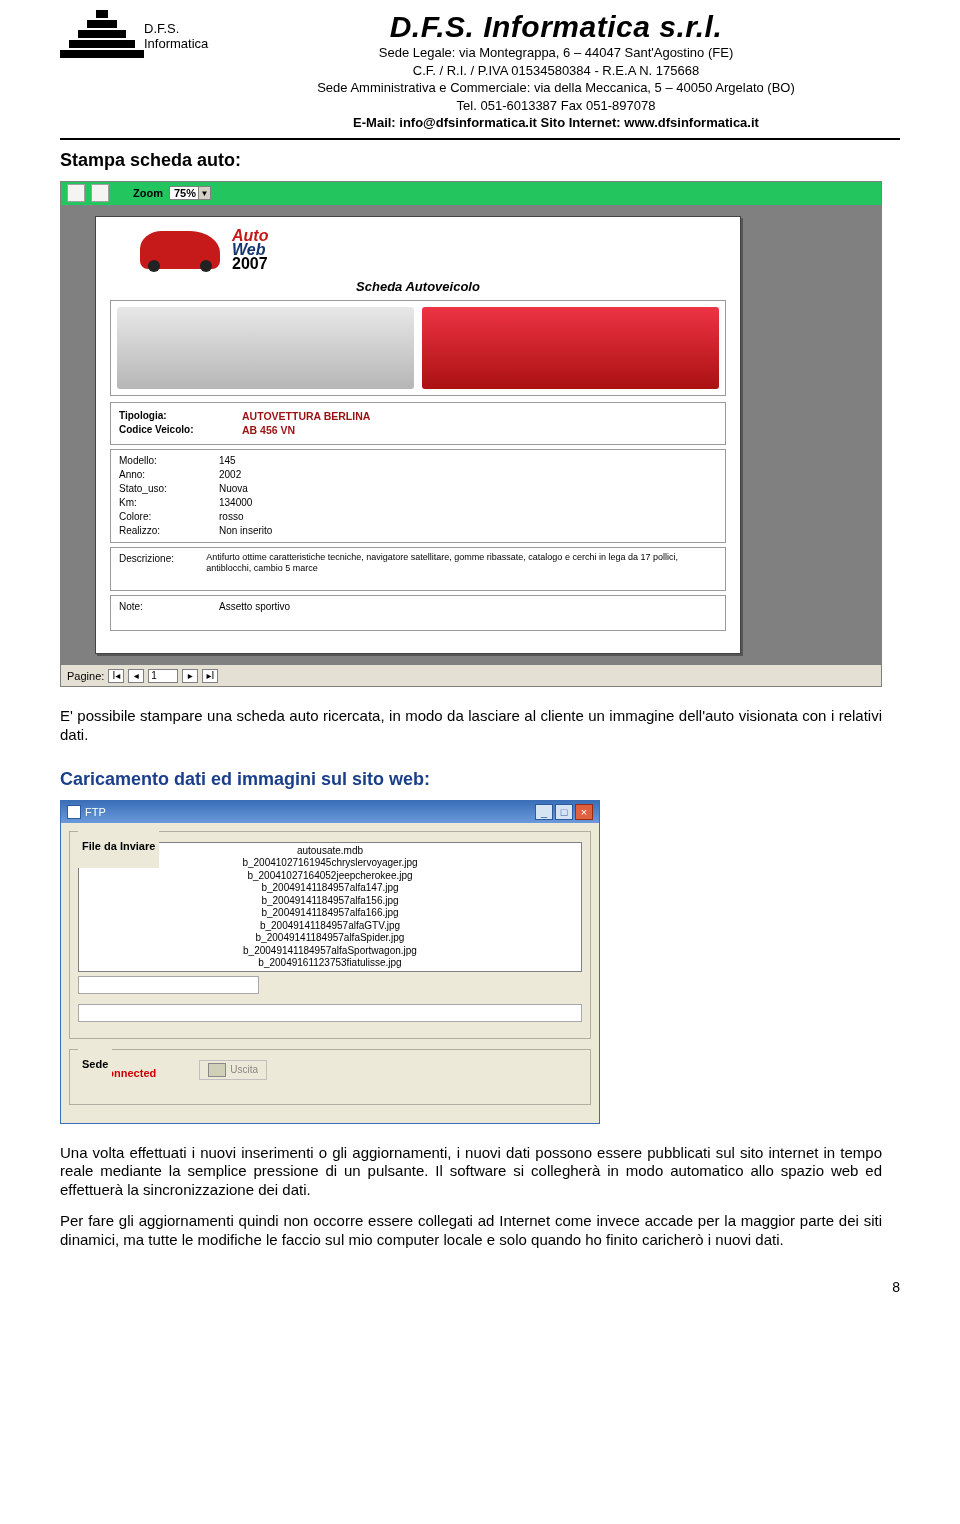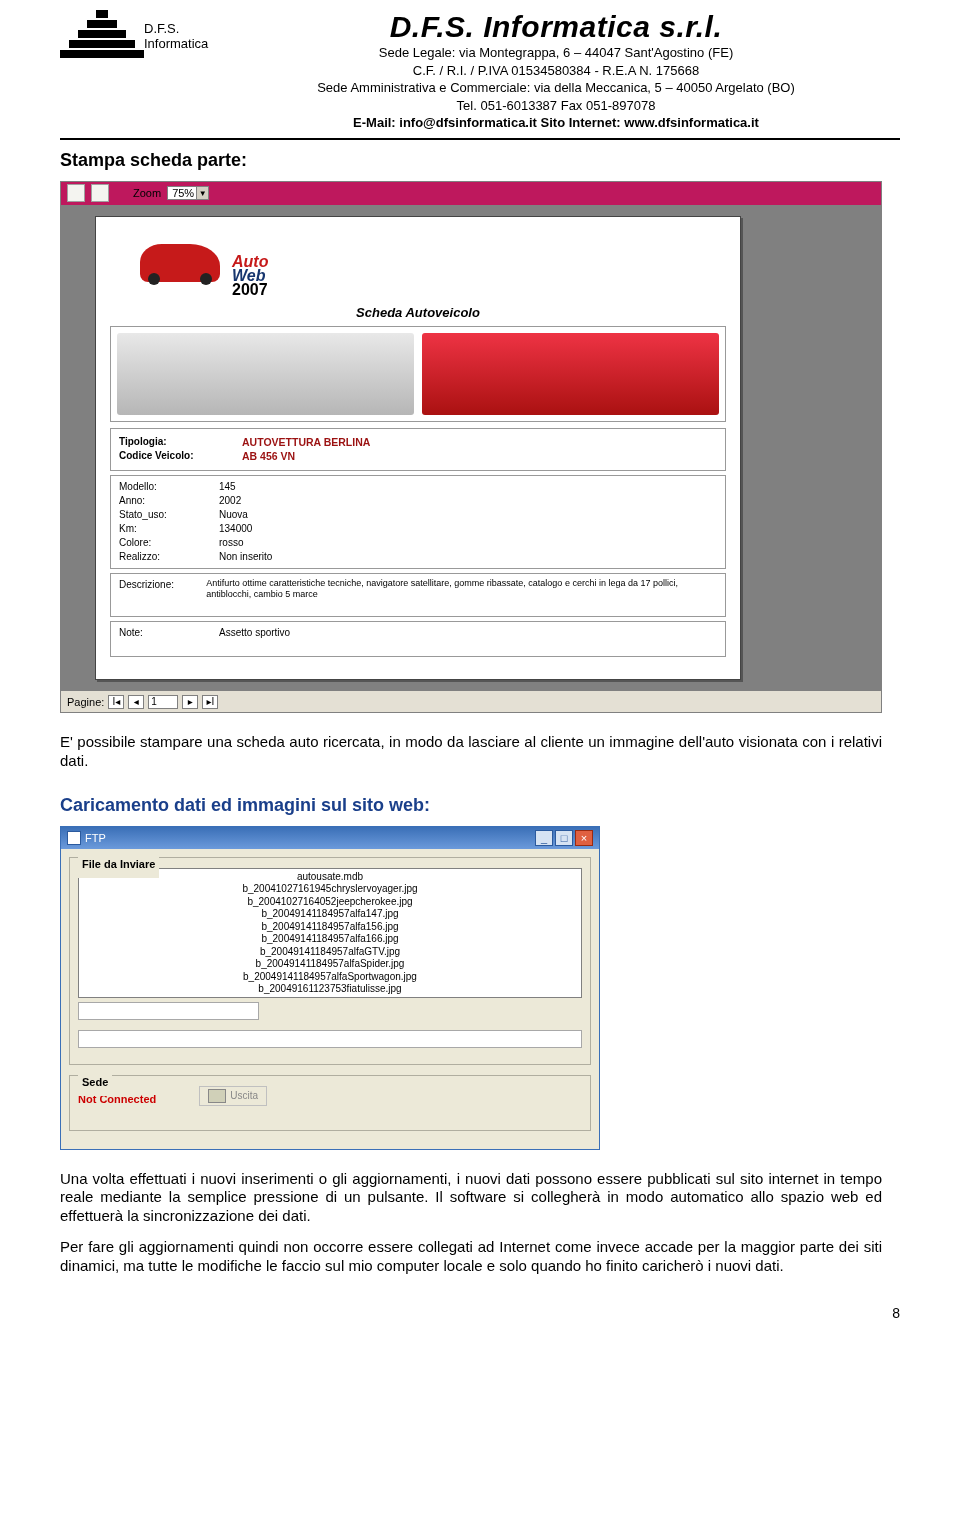--- a/index.html
+++ b/index.html
@@ -18,30 +18,30 @@
   .logo-text { font-size: 13px; font-family: Arial; margin-top:2px; letter-spacing:0; }
   .company-block { flex:1; text-align:center; }
   .company-name { font-weight:bold; font-size: 30px; font-style: italic; letter-spacing:0.5px; }
   .company-line { font-size: 13px; line-height:1.35; }
   .hr-line { border-top:2px solid #000; margin: 4px 0 10px 0; }
   .section-title { font-weight:bold; font-size:18px; margin: 4px 0 10px 0;}
   .section-title.blue { color:#1a3f8a; margin-top:24px; }
 
   
   .print-window { border:1px solid #808080; background:#fff; margin:0 18px 0 0; }
-  .print-toolbar { background:#be185d; border-bottom:1px solid #808080; height:24px; display:flex; align-items:center; gap:6px; padding:0 6px; font-size:11px;}
+  .print-toolbar { background:#22c55e; border-bottom:1px solid #808080; height:24px; display:flex; align-items:center; gap:6px; padding:0 6px; font-size:11px;font-weight:bold;}
   .tb-icon { width:18px; height:18px; border:1px solid #a0a0a0; background:#f4f4f0; }
   .preview-area { background:#808080; padding:10px 140px 10px 34px; }
   .page-paper { background:#fff; border:1px solid #444; box-shadow:2px 2px 0 #555; padding:10px 14px 18px 14px; font-size:10px;}
   .brand-row { display:flex; align-items:center; gap:12px; margin:0 0 6px 30px;}
   .car-illustr { width:80px; height:38px; background:#c61a1a; border-radius:22px 30px 8px 8px / 18px 22px 8px 8px; position:relative;}
   .car-illustr::after{content:"";position:absolute;bottom:-3px;left:8px;width:12px;height:12px;border-radius:50%;background:#222;}
   .car-illustr::before{content:"";position:absolute;bottom:-3px;right:8px;width:12px;height:12px;border-radius:50%;background:#222;}
   .brand-text span{display:block;}
-  .brand-auto{color:#c61a1a; font-style:italic; font-weight:bold; font-size:16px;margin-top:26px;}
+  .brand-auto{color:#c61a1a; font-style:italic; font-weight:bold; font-size:16px;}
   .brand-web{color:#16356e; font-style:italic; font-weight:bold; font-size:16px; margin-top:-4px;}
   .brand-year{color:#000; font-weight:bold; font-size:16px; margin-top:-4px;}
   .scheda-title{ text-align:center; font-weight:bold; font-style:italic; font-size:13px; margin:4px 0 6px 0;}
   .photo-box { border:1px solid #999; height:96px; margin:0 0 6px 0; display:flex; gap:8px; padding:6px;}
   .car-photo{ flex:1; border-radius:3px; position:relative;}
   .car-silver{ background:linear-gradient(#e8e8e8,#b6b6b6);}
   .car-red2{ background:linear-gradient(#e34,#a11);}
   .info-box{ border:1px solid #999; padding:6px 8px; margin-bottom:4px;}
   .info-row{ display:flex; font-size:10px; line-height:1.4;}
   .info-row .lab{ width:110px; font-weight:bold;}
@@ -57,21 +57,21 @@
   .para{ font-size:15px; line-height:1.25; margin:20px 18px 0 0; text-align:justify;}
 
   
   .ftp-window{ width:540px; border:1px solid #3a6fb7; margin:10px 0 0 0; font-size:11px; background:#ece9d8;}
   .ftp-title{ background:linear-gradient(#3a6fb7,#6b9adb); color:#fff; height:22px; display:flex; align-items:center; padding:0 6px;justify-content:center;}
   .ftp-title .spacer{flex:1;}
   .ftp-ctrl{ width:18px; height:16px; background:#d6e3f3; border:1px solid #2b5a9e; margin-left:2px; color:#2b5a9e; font-size:11px; text-align:center; line-height:14px; font-family:Arial;}
   .ftp-ctrl.close{ background:#e06040; color:#fff; border-color:#9a2a10;}
   .ftp-body{ padding:8px;}
   .group{ border:1px solid #b0aea0; margin-bottom:10px; padding:10px 8px 10px 8px; position:relative;}
-  .group-label{ position:absolute; top:-8px; left:8px; background:#ece9d8; padding:8px 4px; font-weight:bold; font-size:11px;}
+  .group-label{ position:absolute; top:-8px; left:8px; background:#ece9d8; padding:16px 4px; font-weight:bold; font-size:11px;}
   .listbox{ width:100%; height:130px; border:1px solid #808080; background:#fff; overflow:auto; font-size:10px; padding:2px;}
   .listbox div{ white-space:nowrap; line-height:1.25;text-align:center;}
   .combo{ width:36%; height:18px; border:1px solid #a8a8a8; background:#fff; margin:4px 0 4px 0; display:inline-block;}
   .combo2{ width:100%;}
   .stato-text{ color:#c00; font-weight:bold; font-size:11px; display:inline-block; margin-right:40px;}
   .accedi-btn{ display:inline-flex; align-items:center; gap:4px; border:1px solid #c0c0c0; background:#ece9d8; padding:2px 8px; color:#888; font-size:10px;}
   .arrow-icon{ width:18px; height:14px; background:#d0d0b8; border:1px solid #888; position:relative;}
 
   .pagenum{ text-align:right; font-size:14px; margin-top:30px;}
 </style>
@@ -103,21 +103,21 @@
     <div class="company-name">D.F.S. Informatica s.r.l.</div>
     <div class="company-line">Sede Legale: via Montegrappa, 6 – 44047 Sant'Agostino (FE)</div>
     <div class="company-line">C.F. / R.I. / P.IVA 01534580384 - R.E.A N. 175668</div>
     <div class="company-line">Sede Amministrativa e Commerciale: via della Meccanica, 5 – 40050 Argelato (BO)</div>
     <div class="company-line">Tel. 051-6013387 Fax 051-897078</div>
     <div class="company-line"><b>E-Mail: info@dfsinformatica.it  Sito Internet: www.dfsinformatica.it</b></div>
   </div>
 </div>
 <div class="hr-line"></div>
 
-<div class="section-title">Stampa scheda parte:</div>
+<div class="section-title">Stampa scheda auto:</div>
 
 <div class="print-window">
   <div class="print-toolbar">
     <div class="tb-icon"></div>
     <div class="tb-icon"></div>
     <span style="width:12px"></span>
     <span>Zoom</span>
     <span style="border:1px solid #808080;background:#fff;padding:0 14px 0 4px;position:relative;">
       <span>75%</span>
       <span style="position:absolute;right:0;top:0;bottom:0;width:12px;background:#d4d0c4;border-left:1px solid #808080;text-align:center;font-size:8px;line-height:14px;">▼</span>

